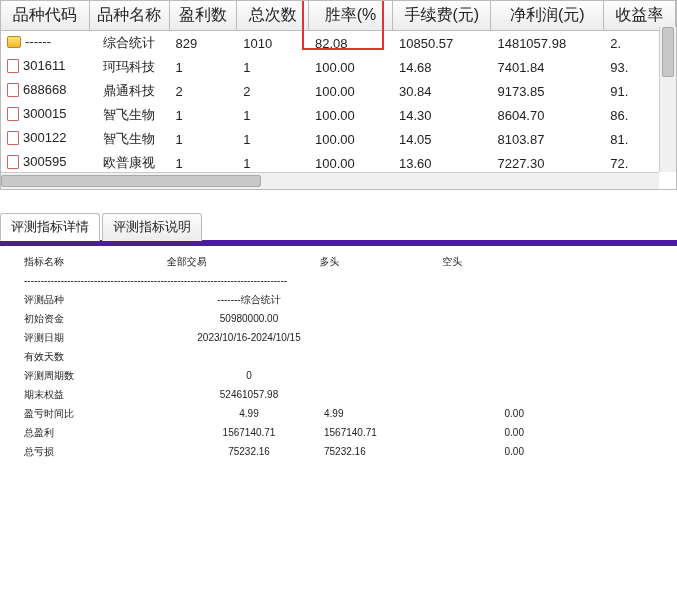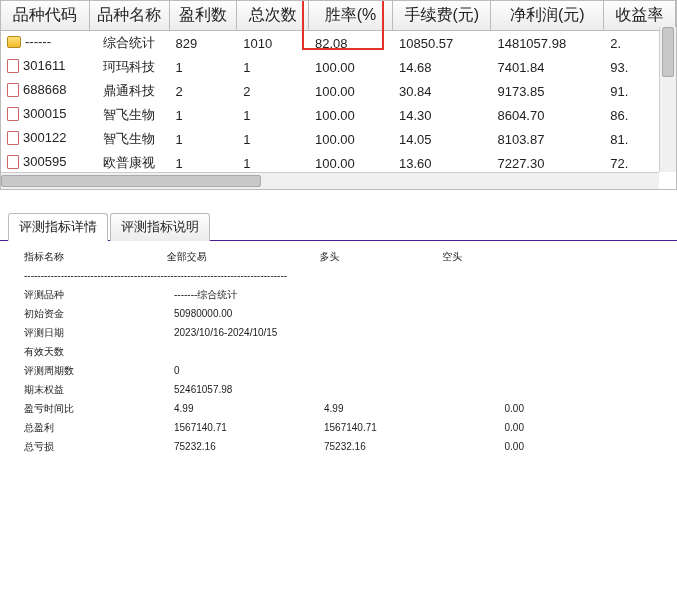--- a/index.html
+++ b/index.html
@@ -68,22 +68,22 @@
     position:absolute; top:2px; bottom:2px; left:0; width:260px;
     background:#c8c8c8; border:1px solid #aaa; border-radius:2px;
   }
   .red-box-top{
     position:absolute; left:301px; top:-3px; width:82px; height:52px;
     border:2px solid #e2332a; pointer-events:none;
   }
 
   .tabs{
     margin-top:22px;
-    border-bottom:1px solid #4c1d95;
-    padding-left:8px;
+    border-bottom:6px solid #4c1d95;
+    padding-left:0;
     display:flex;gap:2px;
   }
   .tab{
     border:1px solid #bbb;
     border-bottom:none;
     padding:4px 10px;
     background:linear-gradient(#fdfdfd,#ececec);
     border-radius:3px 3px 0 0;
     font-size:13px;
     position:relative;top:1px;
@@ -99,21 +99,21 @@
     line-height:1.9;
     font-size:10px;
   }
   .detail .hdr span{display:inline-block;}
   .detail .hdr .c0{width:140px;}
   .detail .hdr .c1{width:150px;}
   .detail .hdr .c2{width:120px;}
   .dash{letter-spacing:0;}
   .row{display:flex;}
   .row .c0{width:150px;}
-  .row .c1{width:150px;text-align:left;}
+  .row .c1{width:150px;text-align:center;}
   .row .c2{width:120px;text-align:left;}
   .row .c3{width:80px;text-align:right;}
   .red-box-bot{
     position:absolute;
     left:-2px; top:267px;
     width:480px; height:56px;
     border:2px solid #e2332a; pointer-events:none;
   }
 </style>
 </head>

